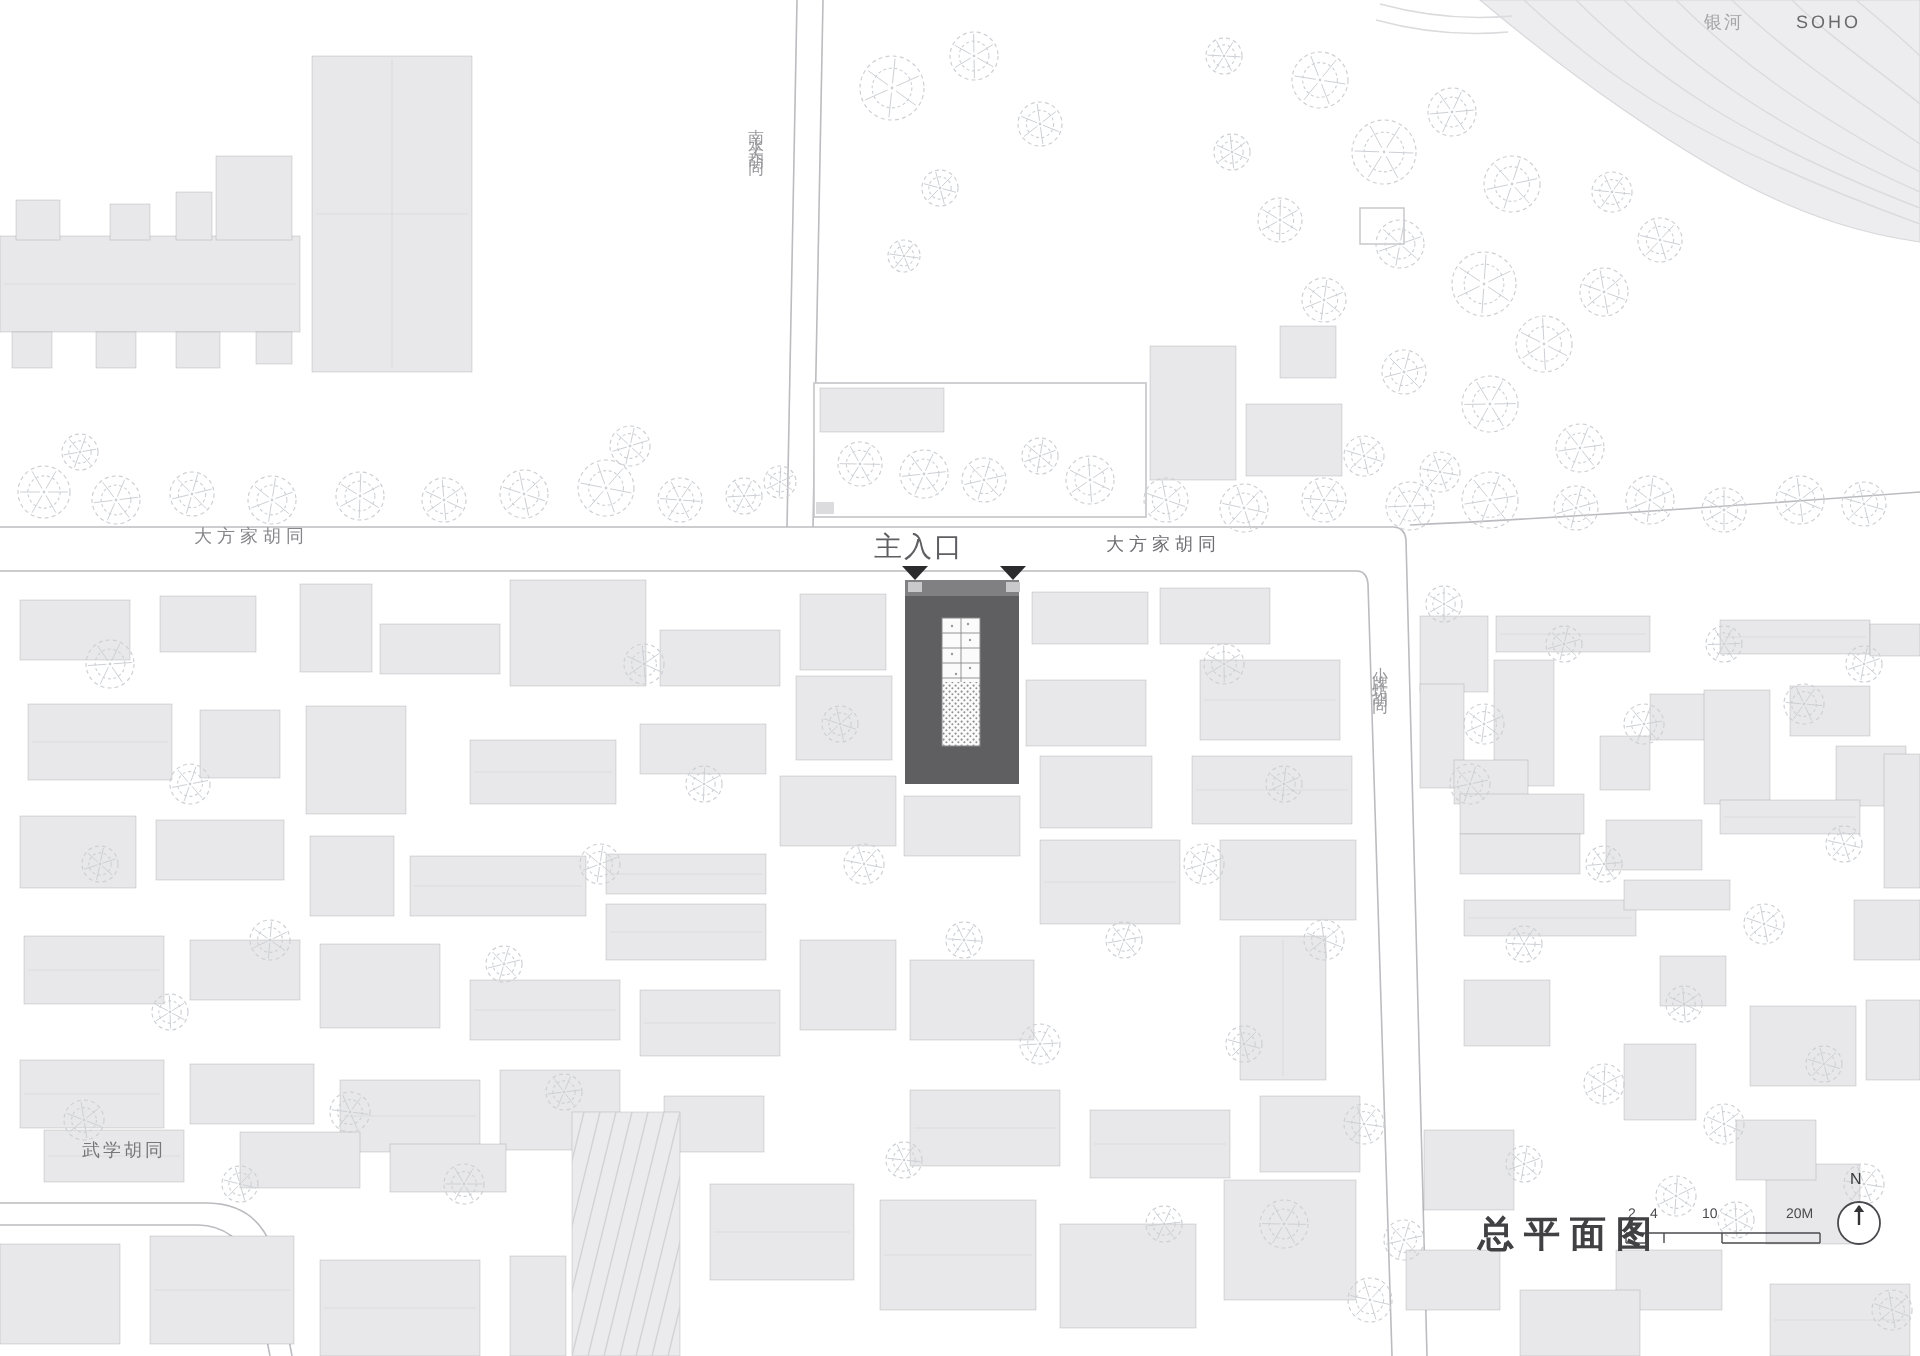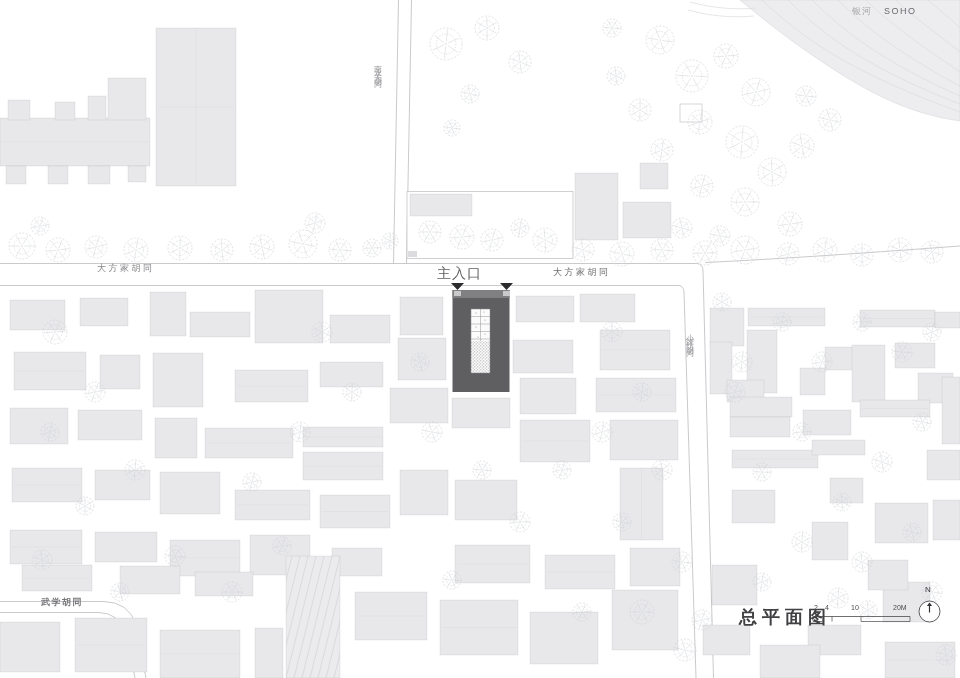--- a/index.html
+++ b/index.html
@@ -3,28 +3,28 @@
 <meta charset="utf-8">
 <style>
   html,body{margin:0;padding:0;background:#fff;}
   .plan{position:relative;width:960px;height:678px;background:#ffffff;overflow:hidden;
         font-family:"Liberation Sans",sans-serif;}
   #map-svg{position:absolute;left:0;top:0;}
   .lbl{position:absolute;white-space:nowrap;color:#87878b;font-size:9px;letter-spacing:2.5px;}
   .lbl-dark{color:#5f5f63;}
   .vert{writing-mode:vertical-rl;text-orientation:upright;letter-spacing:4px;font-size:8px;color:#97979b;}
   #lbl-soho{left:852px;top:5px;letter-spacing:1px;font-size:9px;}
-  #lbl-soho .cn{color:#a6a6a9;margin-right:12px;}
+  #lbl-soho .cn{color:#a6a6a9;margin-right:26px;}
   #lbl-soho .en{color:#6a6a6e;letter-spacing:1.5px;margin-top:12px;}
   #lbl-street-top{left:371px;top:58px;}
   #lbl-dafangjia-left{left:97px;top:262px;}
   #lbl-entrance{left:437px;top:265px;font-size:14px;letter-spacing:1px;}
   #lbl-dafangjia-right{left:553px;top:266px;color:#6e6e72;}
   #lbl-xiaopaifang{left:683px;top:327px;}
-  #lbl-wuxue{left:41px;top:596px;color:#77777b;letter-spacing:1.5px;font-weight:bold;}
+  #lbl-wuxue{left:41px;top:569px;color:#77777b;letter-spacing:1.5px;}
   #lbl-title{left:739px;top:605px;font-family:"DejaVu Serif","Liberation Serif",serif;
              font-size:18px;font-weight:600;color:#414144;letter-spacing:5px;}
   .tick{position:absolute;top:604px;font-size:7px;color:#4a4a4e;letter-spacing:0;}
   #tick-0{left:814px;} #tick-1{left:825px;} #tick-2{left:851px;} #tick-3{left:893px;}
   #lbl-north{left:925px;top:585px;font-size:8px;color:#3a3a3e;letter-spacing:0;}
 </style>
 </head>
 <body>
 
 <div class="plan">

